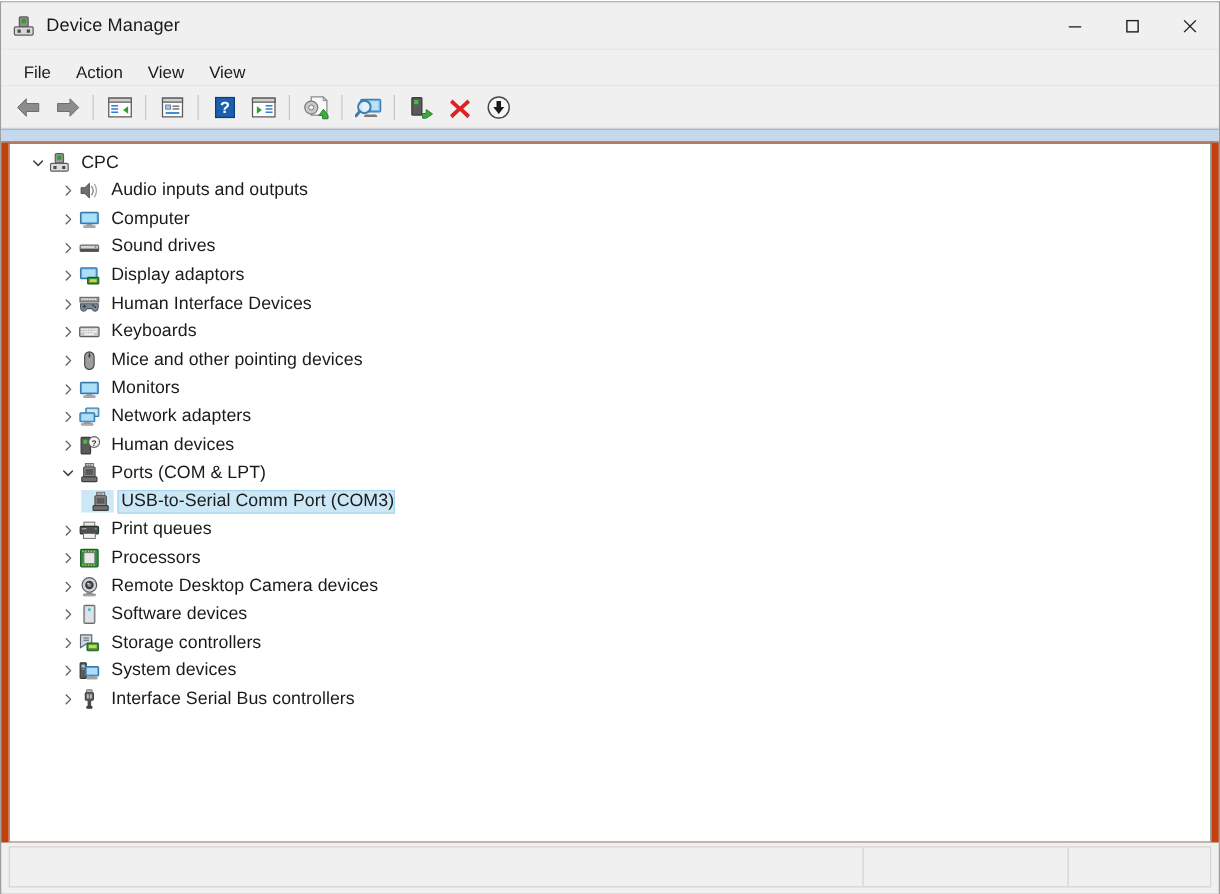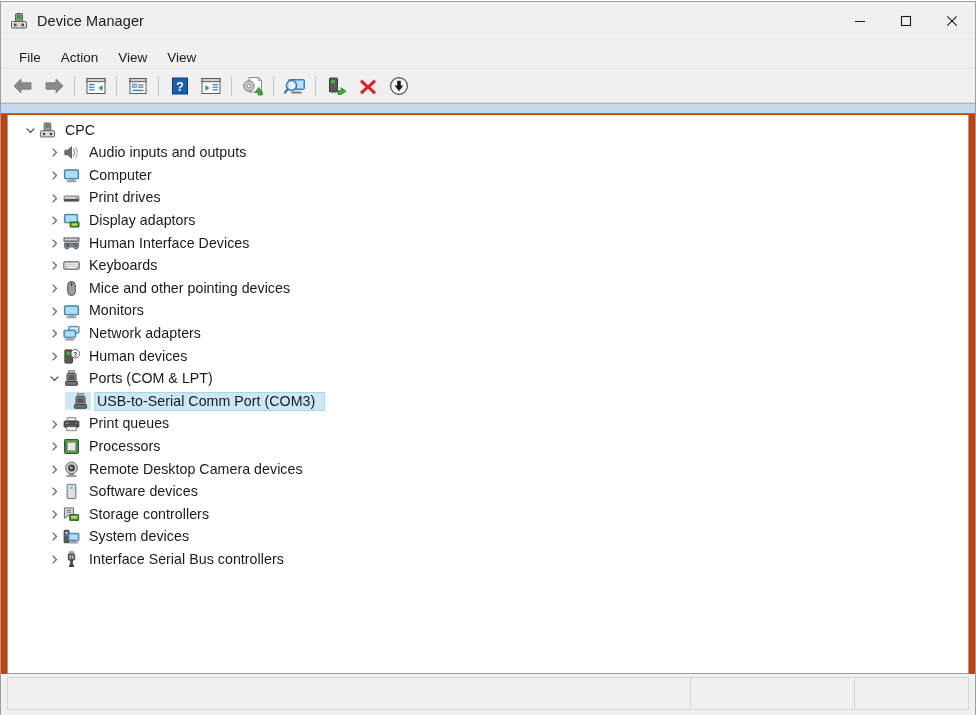--- a/index.html
+++ b/index.html
@@ -170,21 +170,21 @@
     line-height: 1;
     padding: 2px 3px 3px 3px;
     letter-spacing: 0.05px;
   }
   .row.lvl0 { padding-left: 15px; }
   .row.lvl1 { padding-left: 39px; }
   .row.lvl2 { padding-left: 63px; }
   .row.selected .lbl {
     background: #cce8f7;
     border: 1px solid #a9d6ef;
-    padding: 1px 9px 2px 2px;
+    padding: 1px 0 2px 2px;
   }
   .row.selected .ico { background: #cce8f7; }
   .row.lvl2.selected { padding-left: 57px; }
   .row.lvl2.selected .ico { margin-right: 3px; padding-left: 4px; width: 22px;}
 
   
   .statusbar {
     height: 33px;
     min-height: 33px;
     background: #f0f0f0;
@@ -416,21 +416,21 @@
               <path d="M3 1 L6.5 4.5 L3 8" fill="none" stroke="#606060" stroke-width="1.1" stroke-linecap="round" stroke-linejoin="round"></path>
             </svg>
         </span>
         <span class="ico">
           <svg width="17" height="17" viewBox="0 0 18 18">
             <rect x="1.2" y="6.4" width="15.6" height="5.4" rx="0.8" fill="#d6d6d6" stroke="#6a6a6a" stroke-width="1"></rect>
             <rect x="1.2" y="9.4" width="15.6" height="2.4" fill="#4f4f4f"></rect>
             <circle cx="14.2" cy="8" r="0.9" fill="#3fbf3f"></circle>
           </svg>
         </span>
-        <span class="lbl">Print drives</span>
+        <span class="lbl">Sound drives</span>
       </div>
 
       <div class="row lvl1">
         <span class="chev">
           <svg width="9" height="9" viewBox="0 0 9 9">
               <path d="M3 1 L6.5 4.5 L3 8" fill="none" stroke="#606060" stroke-width="1.1" stroke-linecap="round" stroke-linejoin="round"></path>
             </svg>
         </span>
         <span class="ico">
           <svg width="17" height="17" viewBox="0 0 18 18">

